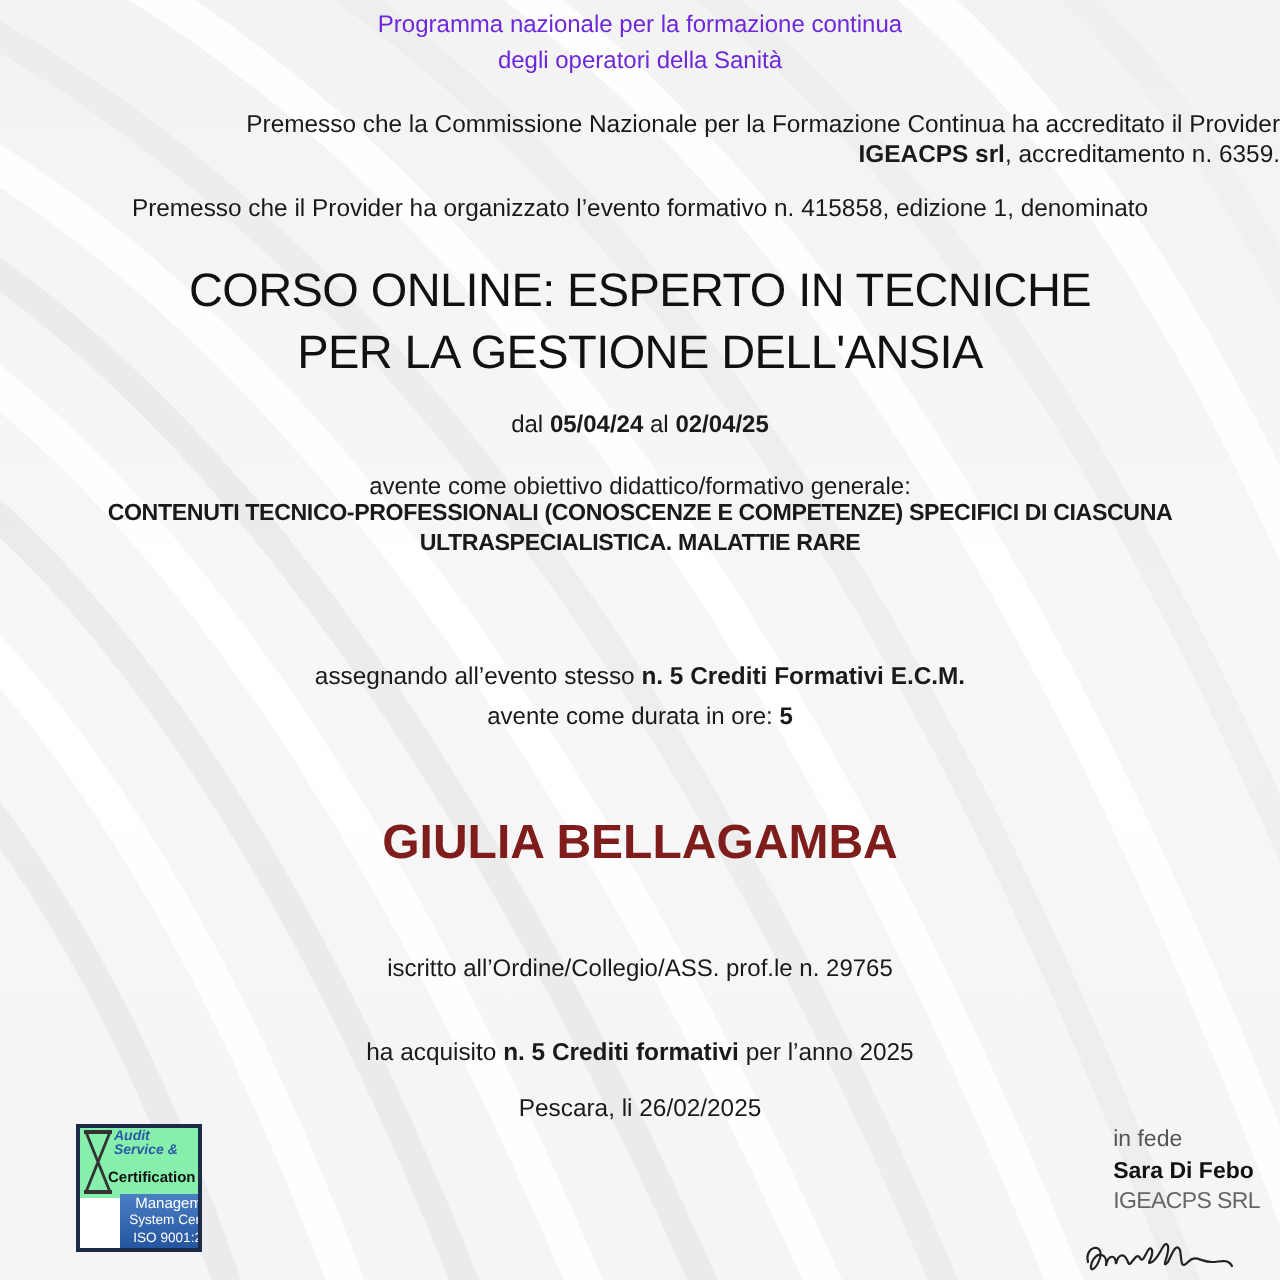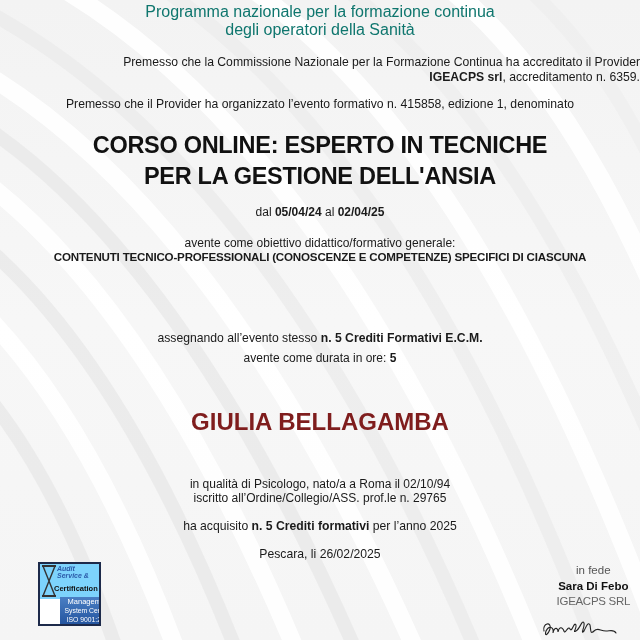--- a/index.html
+++ b/index.html
@@ -11,64 +11,64 @@
       background: #f4f4f4;
     }
     .bg {
       position: absolute; inset: 0; overflow: hidden; z-index: 0;
       background: linear-gradient(180deg, #f3f3f3 0%, #f7f7f7 50%, #f5f5f5 100%);
     }
     .bg svg { position: absolute; inset: 0; width: 640px; height: 640px; }
     .page { position: relative; z-index: 1; width: 640px; height: 640px; }
     .c { position: absolute; left: 0; width: 640px; text-align: center; }
     .header {
-      top: 3px; color: #0f766e; font-size: 16px; line-height: 18px; text-align: center;
+      top: 3px; color: #6d28d9; font-size: 12px; line-height: 18px; text-align: center;
     }
     .p1 { top: 55px; font-size: 12.2px; line-height: 15px; text-align: right; }
     .p2 { top: 97px; font-size: 12.2px; line-height: 15px; }
     .title {
-      top: 130px; font-size: 23.5px; line-height: 31px; font-weight: bold;
+      top: 130px; font-size: 23.5px; line-height: 31px; font-weight: normal;
       letter-spacing: -0.3px; color: #111;
     }
     .dates { top: 205px; font-size: 12px; line-height: 15px; }
     .obj-label { top: 236px; font-size: 12px; line-height: 15px; }
     .obj { top: 250px; font-size: 11.6px; line-height: 14.5px; font-weight: bold; letter-spacing: -0.2px; padding: 0 28px; }
     .durata { top: 304px; font-size: 12px; line-height: 15px; margin-top: 47px; }
     .crediti { top: 331px; font-size: 12.2px; line-height: 15px; }
     .sottoscritta { top: 358px; font-size: 12.2px; line-height: 15px; padding: 0 40px; }
     .name { top: 407px; font-size: 24px; line-height: 30px; font-weight: bold; color: #7f1d1d; }
     .qualita { top: 477px; font-size: 12px; line-height: 14px; }
     .acquisito { top: 519px; font-size: 12.2px; line-height: 15px; }
     .luogo { top: 547px; font-size: 12.2px; line-height: 15px; }
     b { font-weight: bold; }
 
     .cert-logo {
       position: absolute; left: 38px; top: 562px; width: 63px; height: 64px;
       background: #fff; border: 2px solid #1d2a4a; overflow: hidden;
     }
-    .cert-top { position: absolute; left: 0; top: 0; width: 100%; height: 35px; background: #7dd3fc; }
+    .cert-top { position: absolute; left: 0; top: 0; width: 100%; height: 35px; background: #86efac; }
     .cert-hourglass { position: absolute; left: 2px; top: 1px; width: 14px; height: 32px; }
     .cert-t1 {
       position: absolute; left: 17px; top: 1px; font-size: 7px; line-height: 7px;
       font-weight: bold; color: #2b5aa8; font-style: italic;
     }
     .cert-t2 {
       position: absolute; left: 14px; top: 21px; font-size: 7.5px; line-height: 8px;
       font-weight: bold; color: #111;
     }
     .cert-bottom {
       position: absolute; left: 0; top: 33px; width: 100%; height: 31px;
       background: linear-gradient(180deg, #4a7fc4 0%, #1f4f9a 100%);
       color: #fff; text-align: center; margin-left: 20px;
     }
     .cert-bottom div { font-size: 6.8px; line-height: 9px; white-space: nowrap; }
     .cert-bottom .m { font-size: 7.5px; }
 
     .sign {
-      position: absolute; right: 10px; top: 563px; text-align: center;
+      position: absolute; right: 10px; top: 563px; text-align: left;
       font-size: 11.5px; line-height: 15.5px;
     }
     .sign .infede { color: #555; }
     .sign .signer { font-weight: bold; color: #111; }
     .sign .company { color: #666; letter-spacing: -0.3px; }
     .signature { position: absolute; right: 20px; top: 617px; width: 80px; height: 22px; }
   </style>
 </head>
 <body>
 
@@ -123,37 +123,37 @@
   <div class="c dates">
     <span>dal</span>
     <b>05/04/24</b>
     <span>al</span>
     <b>02/04/25</b>
   </div>
 
   <div class="c obj-label">avente come obiettivo didattico/formativo generale:</div>
   <div class="c obj">
     <div>CONTENUTI TECNICO-PROFESSIONALI (CONOSCENZE E COMPETENZE) SPECIFICI DI CIASCUNA</div>
+    <div>ULTRASPECIALISTICA. MALATTIE RARE</div>
   </div>
 
   <div class="c durata">
     <span>avente come durata in ore:</span>
     <b>5</b>
   </div>
 
   <div class="c crediti">
     <span>assegnando all’evento stesso</span>
     <b>n. 5 Crediti Formativi E.C.M.</b>
   </div>
 
 
   <div class="c name">GIULIA BELLAGAMBA</div>
 
   <div class="c qualita">
-    <div>in qualità di Psicologo, nato/a a Roma il 02/10/94</div>
     <div>iscritto all’Ordine/Collegio/ASS. prof.le n. 29765</div>
   </div>
 
   <div class="c acquisito">
     <span>ha acquisito</span>
     <b>n. 5 Crediti formativi</b>
     <span>per l’anno 2025</span>
   </div>
 
   <div class="c luogo">Pescara, li 26/02/2025</div>

